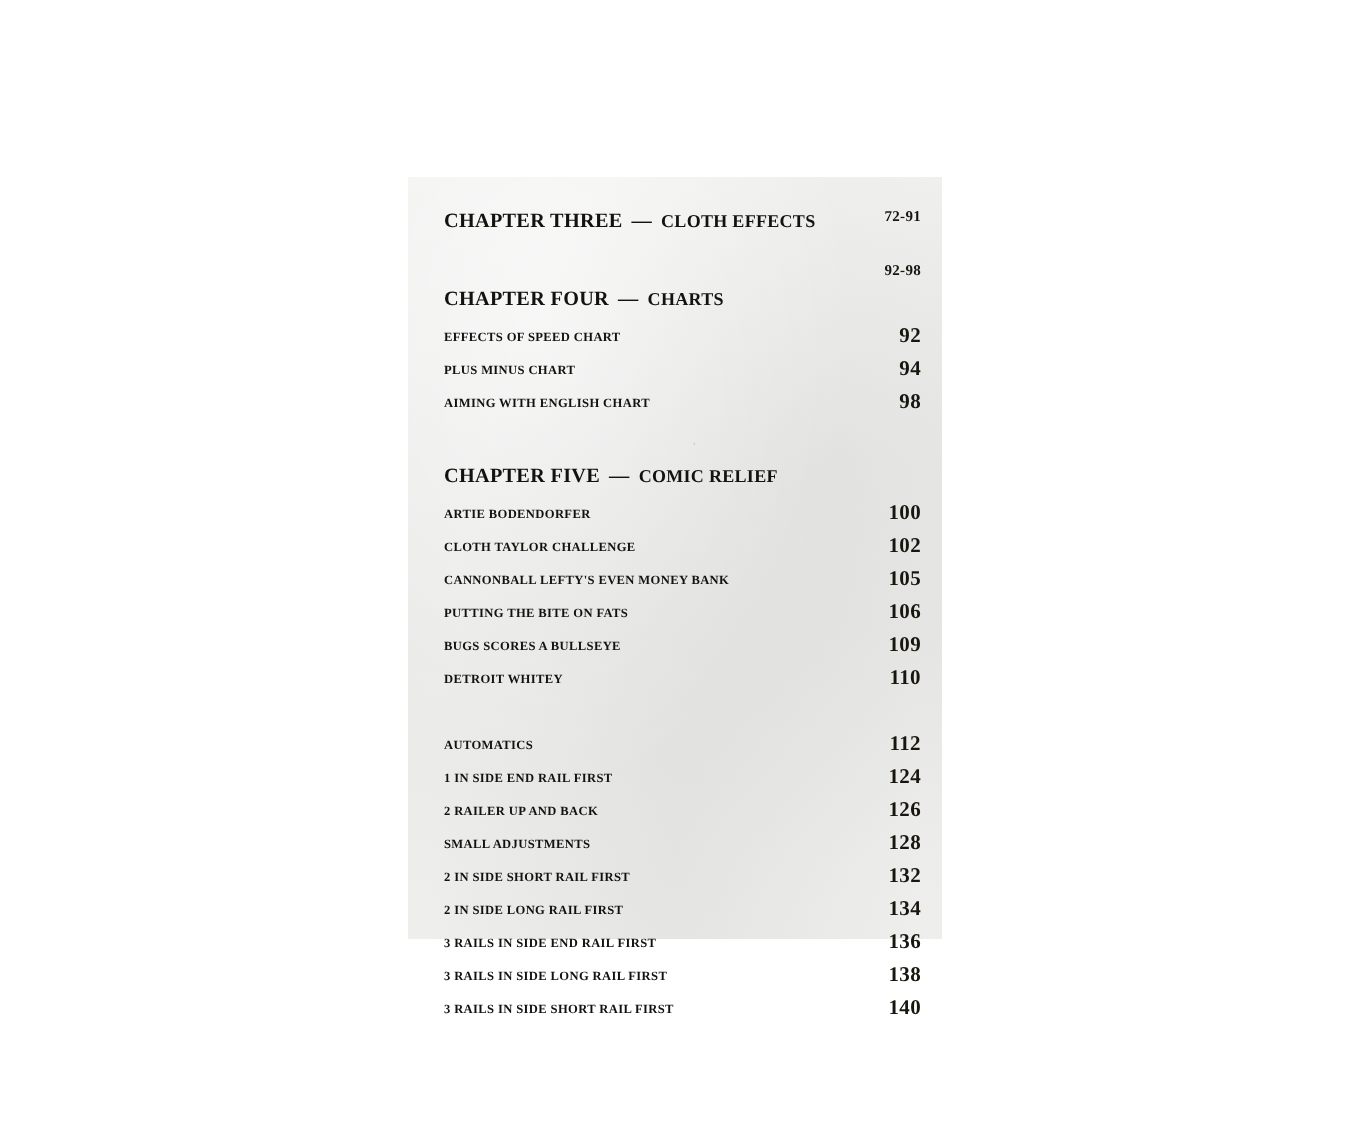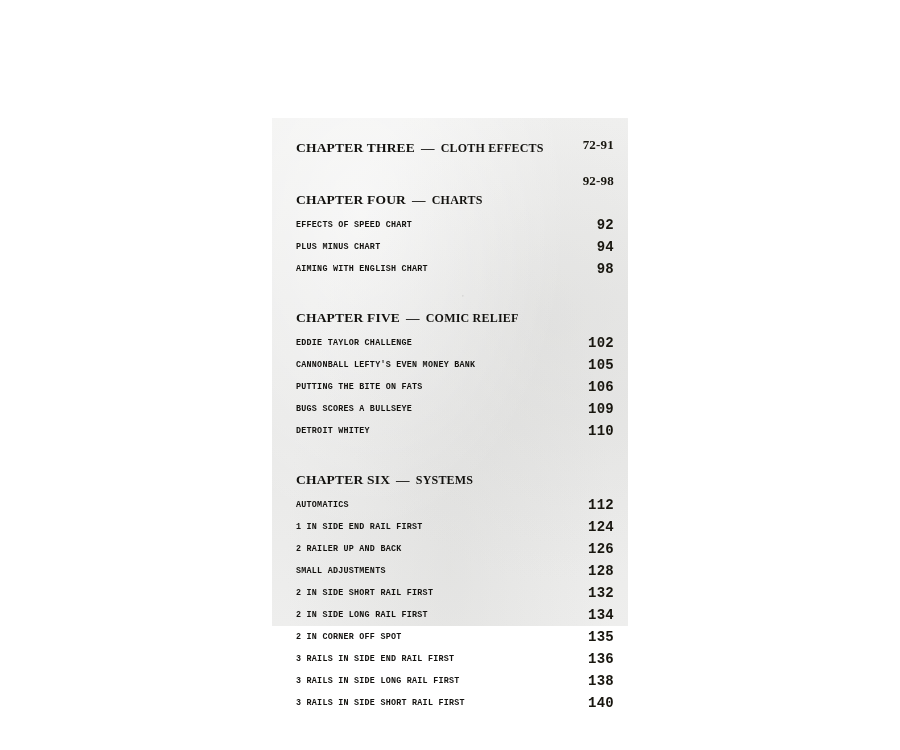--- a/index.html
+++ b/index.html
@@ -74,32 +74,31 @@
   .chapter .ch-name {
     font-size: 12px;
     font-variant: small-caps;
   }
 
   .entry {
     font-weight: bold;
     font-size: 8.4px;
     font-variant: small-caps;
     letter-spacing: 0.25px;
-    font-family: Liberation Mono, monospace;
   }
 
   .pg {
     position: absolute;
     right: 0;
     font-weight: bold;
     font-size: 14px;
     color: #18160f;
   }
   .chapter .pg {
-    font-size: 13px;
+    font-size: 10px;
   }
   .sp-md { height: 22px; }
 
   .entry-line { height: 22px; line-height: 22px; }
   .chapter-line { height: 30px; line-height: 30px; }
 
   
   .ghost {
     position: absolute;
     color: rgba(130,130,128,0.25);
@@ -118,32 +117,31 @@
     <div class="ghost" style="left:190px; top:172px;">,</div>
     <div id="toc">
         <div class="row chapter chapter-line"><span class="ch-title">CHAPTER THREE</span><span class="ch-dash" style="margin: 0px 6px;">—</span><span class="ch-name">CLOTH EFFECTS</span><span class="pg" style="bottom: 2px;">72-91</span></div>
         <div class="sp-md"></div>
         <div class="row chapter chapter-line"><span class="ch-title">CHAPTER FOUR</span><span class="ch-dash" style="margin: 0px 6px;">—</span><span class="ch-name">CHARTS</span><span class="pg" style="bottom: 18px;">92-98</span></div>
         <div class="row entry entry-line"><span>EFFECTS OF SPEED CHART</span><span class="pg">92</span></div>
         <div class="row entry entry-line"><span>PLUS MINUS CHART</span><span class="pg">94</span></div>
         <div class="row entry entry-line"><span>AIMING WITH ENGLISH CHART</span><span class="pg">98</span></div>
         <div class="sp-md"></div>
         <div class="row chapter chapter-line"><span class="ch-title">CHAPTER FIVE</span><span class="ch-dash" style="margin: 0px 6px;">—</span><span class="ch-name">COMIC RELIEF</span><span class="pg" style="bottom: 2px;"></span></div>
-        <div class="row entry entry-line"><span>EDDIE TAYLOR CHALLENGE</span><span class="pg">102</span></div>
+        <div class="row entry entry-line"><span>ARTIE BODENDORFER</span><span class="pg">100</span></div>
+        <div class="row entry entry-line"><span>CLOTH TAYLOR CHALLENGE</span><span class="pg">102</span></div>
         <div class="row entry entry-line"><span>CANNONBALL LEFTY'S EVEN MONEY BANK</span><span class="pg">105</span></div>
         <div class="row entry entry-line"><span>PUTTING THE BITE ON FATS</span><span class="pg">106</span></div>
         <div class="row entry entry-line"><span>BUGS SCORES A BULLSEYE</span><span class="pg">109</span></div>
         <div class="row entry entry-line"><span>DETROIT WHITEY</span><span class="pg">110</span></div>
         <div class="sp-md"></div>
-        <div class="row chapter chapter-line"><span class="ch-title">CHAPTER SIX</span><span class="ch-dash" style="margin: 0px 6px;">—</span><span class="ch-name">SYSTEMS</span><span class="pg" style="bottom: 2px;"></span></div>
         <div class="row entry entry-line"><span>AUTOMATICS</span><span class="pg">112</span></div>
         <div class="row entry entry-line"><span>1 IN SIDE END RAIL FIRST</span><span class="pg">124</span></div>
         <div class="row entry entry-line"><span>2 RAILER UP AND BACK</span><span class="pg">126</span></div>
         <div class="row entry entry-line"><span>SMALL ADJUSTMENTS</span><span class="pg">128</span></div>
         <div class="row entry entry-line"><span>2 IN SIDE SHORT RAIL FIRST</span><span class="pg">132</span></div>
         <div class="row entry entry-line"><span>2 IN SIDE LONG RAIL FIRST</span><span class="pg">134</span></div>
-        <div class="row entry entry-line"><span>2 IN CORNER OFF SPOT</span><span class="pg">135</span></div>
         <div class="row entry entry-line"><span>3 RAILS IN SIDE END RAIL FIRST</span><span class="pg">136</span></div>
         <div class="row entry entry-line"><span>3 RAILS IN SIDE LONG RAIL FIRST</span><span class="pg">138</span></div>
         <div class="row entry entry-line"><span>3 RAILS IN SIDE SHORT RAIL FIRST</span><span class="pg">140</span></div>
       </div>
   </div>
 </div>
 
 </body></html>

